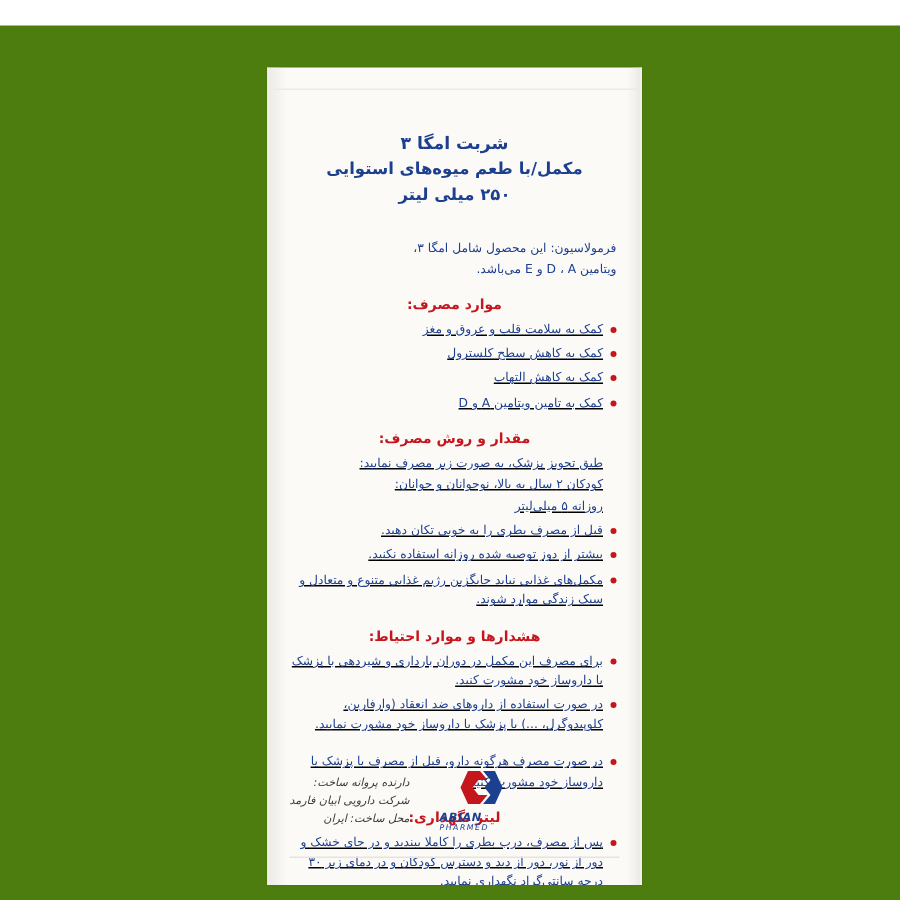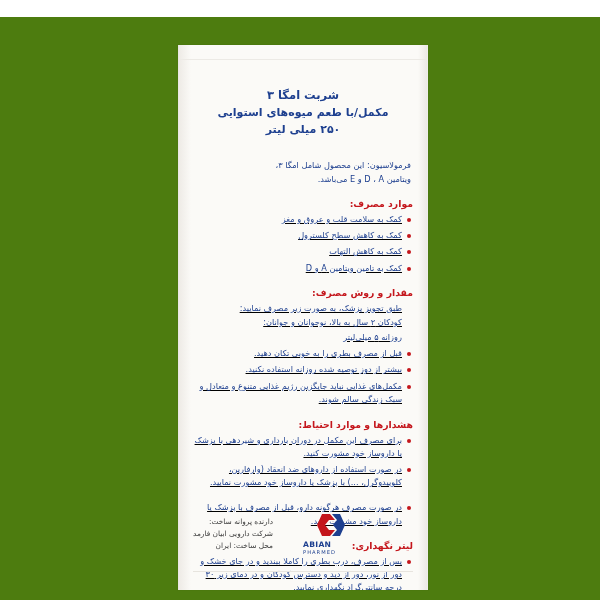--- a/index.html
+++ b/index.html
@@ -82,21 +82,21 @@
     text-align: right;
     padding-right: 2px;
   }
 
   
   .section { margin-top: 12px; }
   .sec-head {
     color: #c4161c;
     font-weight: bold;
     font-size: 9.3px;
-    text-align: right;
+    text-align: center;
     margin-bottom: 4px;
   }
   ul.bullets {
     list-style: none;
     margin: 0;
     padding: 0;
     text-decoration: underline;
   }
   ul.bullets li {
     position: relative;
@@ -126,22 +126,23 @@
   
   .footer {
     position: absolute;
     left: 0;
     right: 0;
     bottom: 34px;
     display: flex;
     flex-direction: row-reverse;
     align-items: center;
     justify-content: flex-start;
-    gap: 26px;
+    gap: 16px;
     padding-right: 4px;
+    font-style: italic;
   }
   .footer-text {
     color: #3b3b3b;
     font-size: 7.4px;
     line-height: 12px;
     text-align: right;
   }
   .logo {
     width: 56px;
     text-align: left;
@@ -213,21 +214,21 @@
       </div>
 
       <div class="section usage">
         <div class="sec-head">مقدار و روش مصرف:</div>
         <ul class="bullets">
           <li class="tight nodot">طبق تجویز پزشک، به صورت زیر مصرف نمایید:</li>
           <li class="tight nodot">کودکان ۲ سال به بالا، نوجوانان و جوانان:</li>
           <li class="nodot">روزانه ۵ میلی‌لیتر</li>
           <li>قبل از مصرف بطری را به خوبی تکان دهید.</li>
           <li>بیشتر از دوز توصیه شده روزانه استفاده نکنید.</li>
-          <li>مکمل‌های غذایی نباید جایگزین رژیم غذایی متنوع و متعادل و سبک زندگی سالم شوند.</li>
+          <li>مکمل‌های غذایی نباید جایگزین رژیم غذایی متنوع و متعادل و سبک زندگی موارد شوند.</li>
         </ul>
       </div>
 
       <div class="section">
         <div class="sec-head">هشدارها و موارد احتیاط:</div>
         <ul class="bullets">
           <li>برای مصرف این مکمل در دوران بارداری و شیردهی با پزشک یا داروساز خود مشورت کنید.</li>
           <li>در صورت استفاده از داروهای ضد انعقاد (وارفارین، کلوپیدوگرل، ...) با پزشک یا داروساز خود مشورت نمایید.</li>
         </ul>
       </div>

